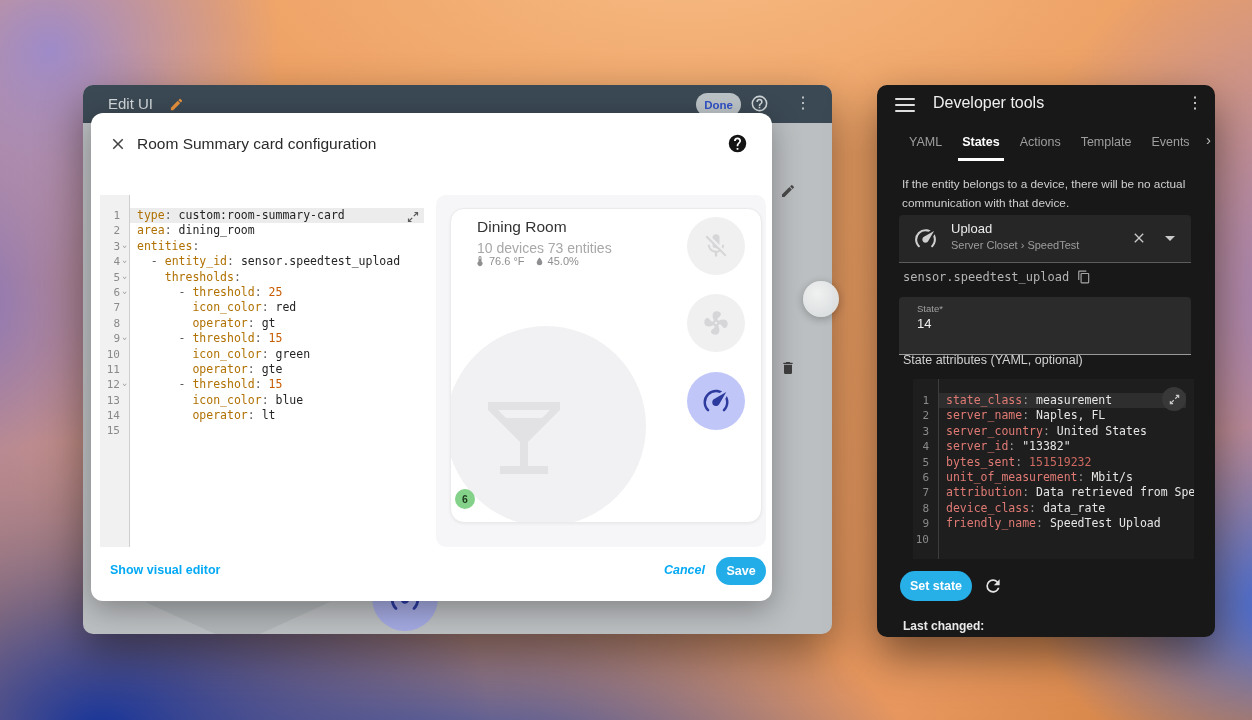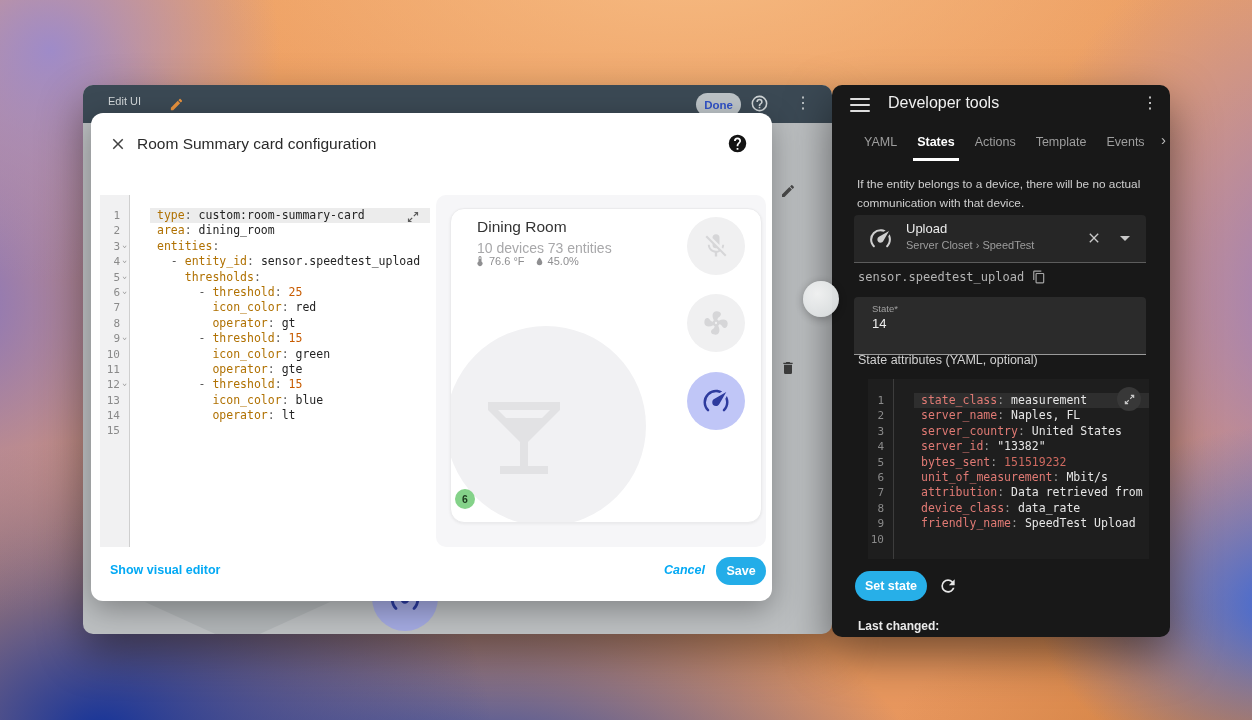--- a/index.html
+++ b/index.html
@@ -15,21 +15,21 @@
       radial-gradient(ellipse 420px 300px at 103% 84%, #3b68d8 0%, rgba(59,104,216,0) 60%),
       radial-gradient(ellipse 500px 600px at 106% 42%, rgba(139,122,210,.85) 0%, rgba(139,122,210,0) 65%),
       radial-gradient(ellipse 600px 260px at 100% 103%, #cf7f3e 0%, rgba(207,127,62,0) 60%),
       radial-gradient(ellipse 700px 300px at 55% -6%, rgba(247,189,133,.9) 0%, rgba(247,189,133,0) 70%),
       linear-gradient(160deg,#efa265 0%,#eda064 45%,#e6945c 100%);
   }
   
   #win{position:absolute;left:83px;top:85px;width:749px;height:549px;border-radius:10px;
     background:#bcbfc1;box-shadow:0 18px 45px rgba(0,0,0,.45);overflow:hidden;}
   #win-header{position:absolute;left:0;top:0;right:0;height:38px;background:#3b4954;}
-  .wh-title{position:absolute;left:25px;top:10px;font-size:11px;color:#d3d8da;}
+  .wh-title{position:absolute;left:25px;top:10px;font-size:15px;color:#d3d8da;}
   .wh-pencil{position:absolute;left:86px;top:12px;width:15px;height:15px;}
   .done-btn{position:absolute;left:613px;top:8px;width:45px;height:23px;border-radius:12px;
     background:rgba(238,242,244,.72);color:#3051c6;font-size:11.5px;font-weight:bold;
     display:flex;align-items:center;justify-content:center;}
   .wh-help{position:absolute;left:667px;top:9px;width:19px;height:19px;}
   .wh-kebab{position:absolute;left:712px;top:8px;color:#cfd4d6;font-size:16px;line-height:20px;}
   
   .strip-icon{position:absolute;width:16px;height:16px;}
   #strip-pencil{left:697px;top:98px;}
   #strip-trash{left:697px;top:275px;}
@@ -44,21 +44,21 @@
   .dlg-title{position:absolute;left:46px;top:22px;font-size:15.5px;color:#2b2b2b;}
   .dlg-help{position:absolute;right:24px;top:20px;width:21px;height:21px;}
   
   .cm{position:absolute;font-family:"DejaVu Sans Mono","Liberation Mono",monospace;font-size:11.5px;overflow:hidden;}
   .cm-gbg{position:absolute;left:0;top:0;bottom:0;}
   .cm-rows{position:relative;}
   .cm-row{display:flex;height:15.4px;line-height:15.4px;white-space:pre;position:relative;}
   .cm-gutter{width:30px;flex:0 0 30px;display:flex;justify-content:flex-end;align-items:center;padding-right:2px;}
   .fold{display:inline-block;width:8px;font-style:normal;font-size:9px;transform:rotate(90deg);text-align:center;}
   .fold.hidden{visibility:hidden;}
-  .cm-line{padding-left:7px;margin-left:20px;}
+  .cm-line{padding-left:7px;}
   
   #editor-left{left:9px;top:82px;width:330px;height:352px;background:#fff;}
   #editor-left .cm-gbg{width:30px;background:#f1f1f2;border-right:1px solid #cfcfcf;}
   #editor-left .cm-rows{padding-top:13px;}
   #editor-left .cm-gutter{color:#8a8a8a;font-size:11px;}
   #editor-left .fold{color:#9a9a9a;}
   #editor-left .cm-row.active .cm-line{background:#ececec;}
   #editor-left .cm-line{width:294px;}
   #editor-left .tk-k{color:#b07102;}
   #editor-left .tk-v{color:#242424;}
@@ -92,21 +92,21 @@
   .pc-circ.faded{background:#f0f0f1;}
   .pc-circ.active{background:#c0c6f7;}
   .pc-badge{position:absolute;left:4px;top:280px;width:20px;height:20px;border-radius:50%;background:#84d289;
     display:flex;align-items:center;justify-content:center;font-size:10.5px;font-weight:bold;color:#1c3a1e;}
   
   .dlg-link{position:absolute;left:19px;top:450px;font-size:12.5px;font-weight:bold;color:#03a9f4;}
   .dlg-cancel{position:absolute;left:573px;top:450px;font-size:12.5px;font-weight:bold;color:#03a9f4;font-style:italic;}
   .dlg-save{position:absolute;left:625px;top:444px;width:50px;height:28px;border-radius:14px;background:#23ade8;
     color:#fff;font-size:12.5px;font-weight:bold;display:flex;align-items:center;justify-content:center;}
   
-  #devpanel{position:absolute;left:832px;top:85px;width:338px;height:552px;border-radius:10px;background:#181818;
+  #devpanel{position:absolute;left:877px;top:85px;width:338px;height:552px;border-radius:10px;background:#181818;
     box-shadow:0 18px 45px rgba(0,0,0,.5);z-index:3;overflow:hidden;color:#e6e6e6;}
   .dp-burger{position:absolute;left:18px;top:13px;width:20px;height:14px;display:flex;flex-direction:column;justify-content:space-between;}
   .dp-burger div{height:2px;background:#dedede;border-radius:1px;}
   .dp-title{position:absolute;left:56px;top:9px;font-size:16px;color:#f0f0f0;}
   .dp-kebab{position:absolute;right:12px;top:8px;color:#dedede;font-size:16px;}
   #dp-tabs{position:absolute;left:0;top:40px;width:338px;height:36px;display:flex;align-items:stretch;padding-left:28px;gap:12px;}
   .dp-tab{display:flex;align-items:center;padding:0 4px;font-size:12.5px;color:#9e9e9e;border-bottom:3px solid transparent;}
   .dp-tab.active{color:#fff;font-weight:bold;border-bottom-color:#fff;}
   .dp-tabs-more{position:absolute;right:4px;top:46px;color:#bdbdbd;font-size:15px;}
   .dp-info{position:absolute;left:25px;top:90px;width:292px;font-size:11.8px;color:#cfcfcf;line-height:1.65;}

